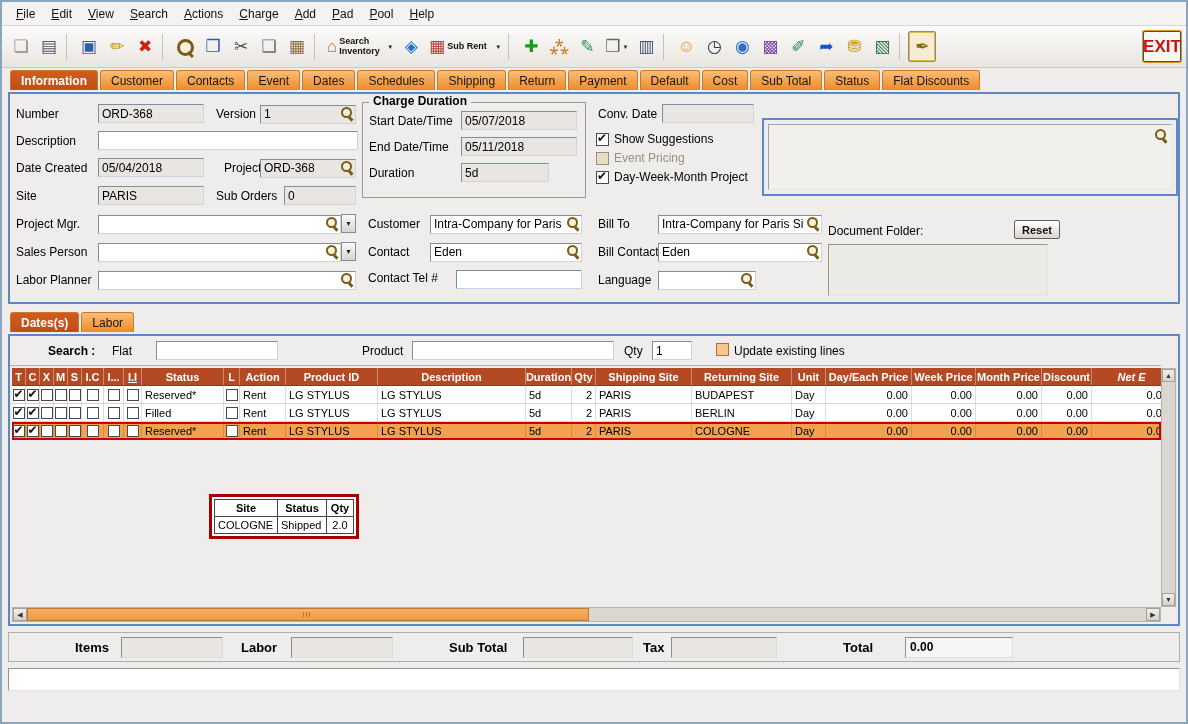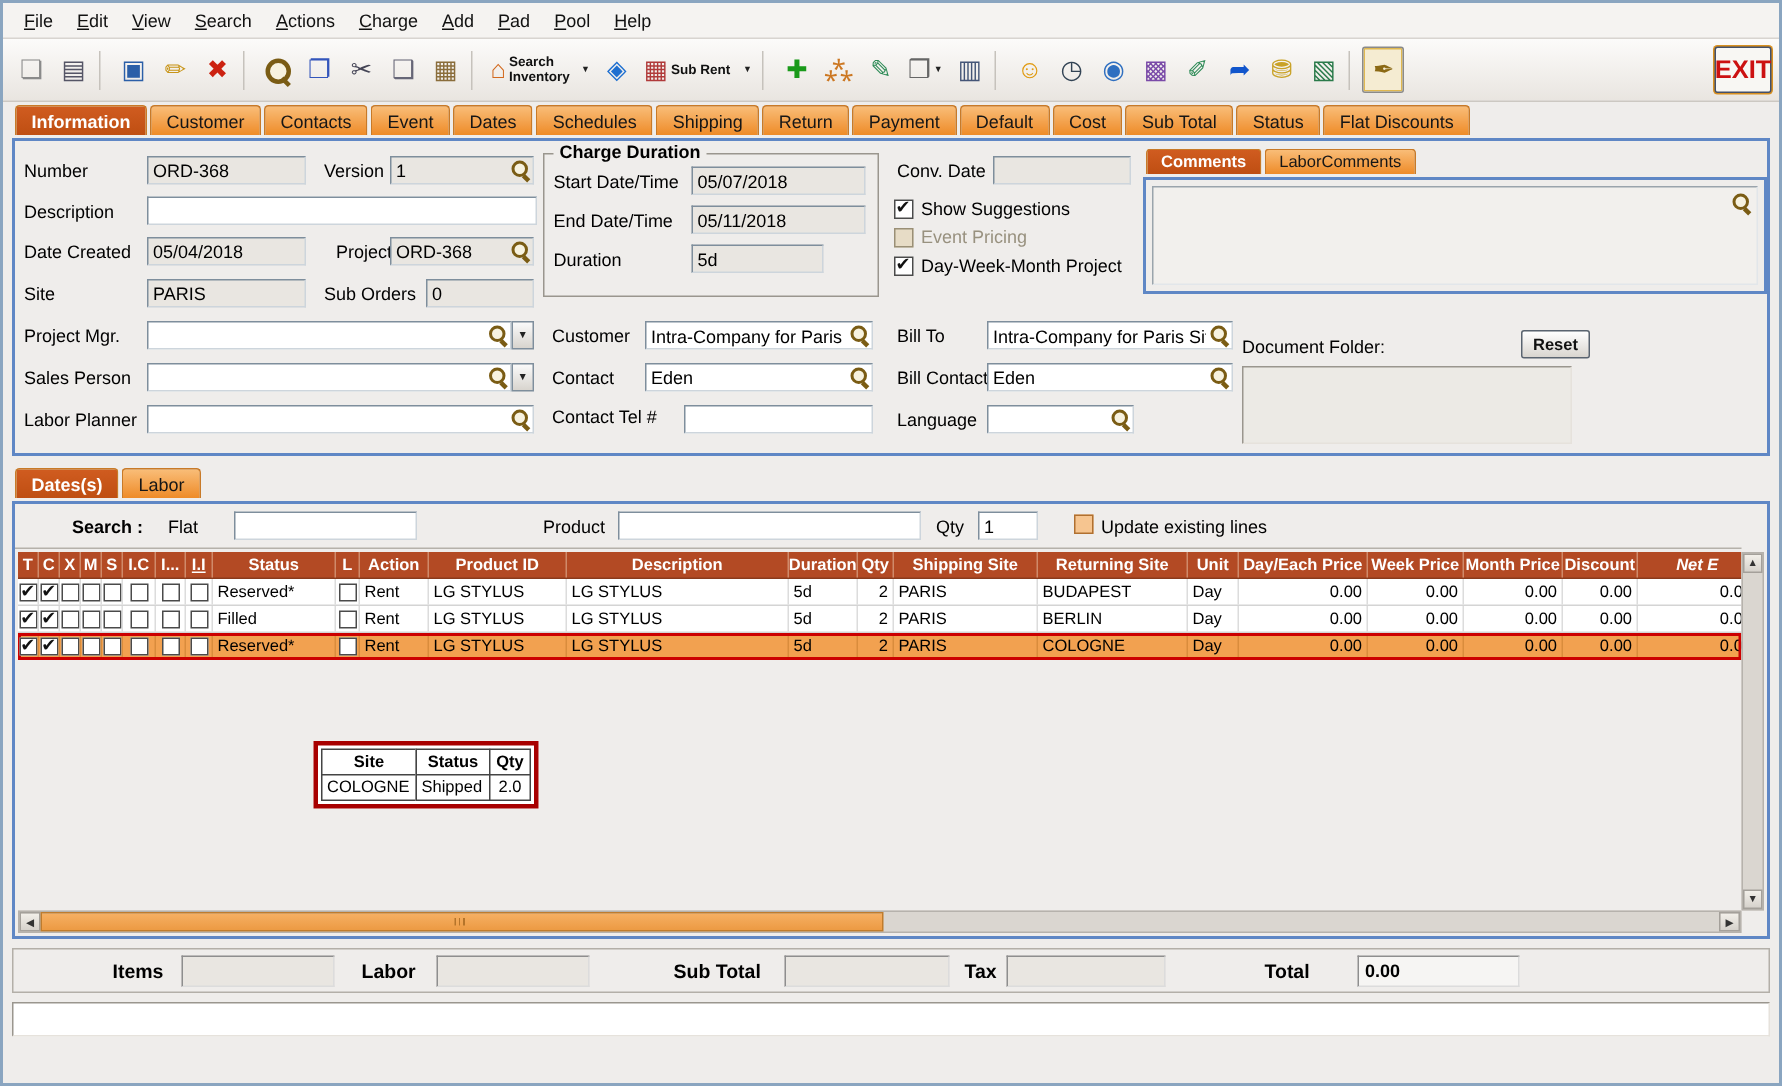--- a/index.html
+++ b/index.html
@@ -311,24 +311,20 @@
         <div class="ckrow dis">
           <span class="cb dis"></span>
           <span>Event Pricing</span>
         </div>
         <div class="ckrow">
           <span class="cb checked"></span>
           <span>Day-Week-Month Project</span>
         </div>
       </div>
 
-    <div class="tabstrip small" id="comments-tabs" style="position:absolute;left:752px;top:2px;padding-left:2px">
-        <span class="tab active">Comments</span>
-        <span class="tab">LaborComments</span>
-      </div>
     <div class="cbox" style="left:752px;top:24px;width:416px;height:78px">
       <div class="ctext">
         <span class="mag"></span>
       </div>
     </div>
 
     <span class="lbl" style="left:358px;top:123px">Customer</span>
     <div class="fwrap" style="left:420px;top:120px;width:152px">
       <input value="Intra-Company for Paris Sit" style="">
       <span class="mag"></span>

